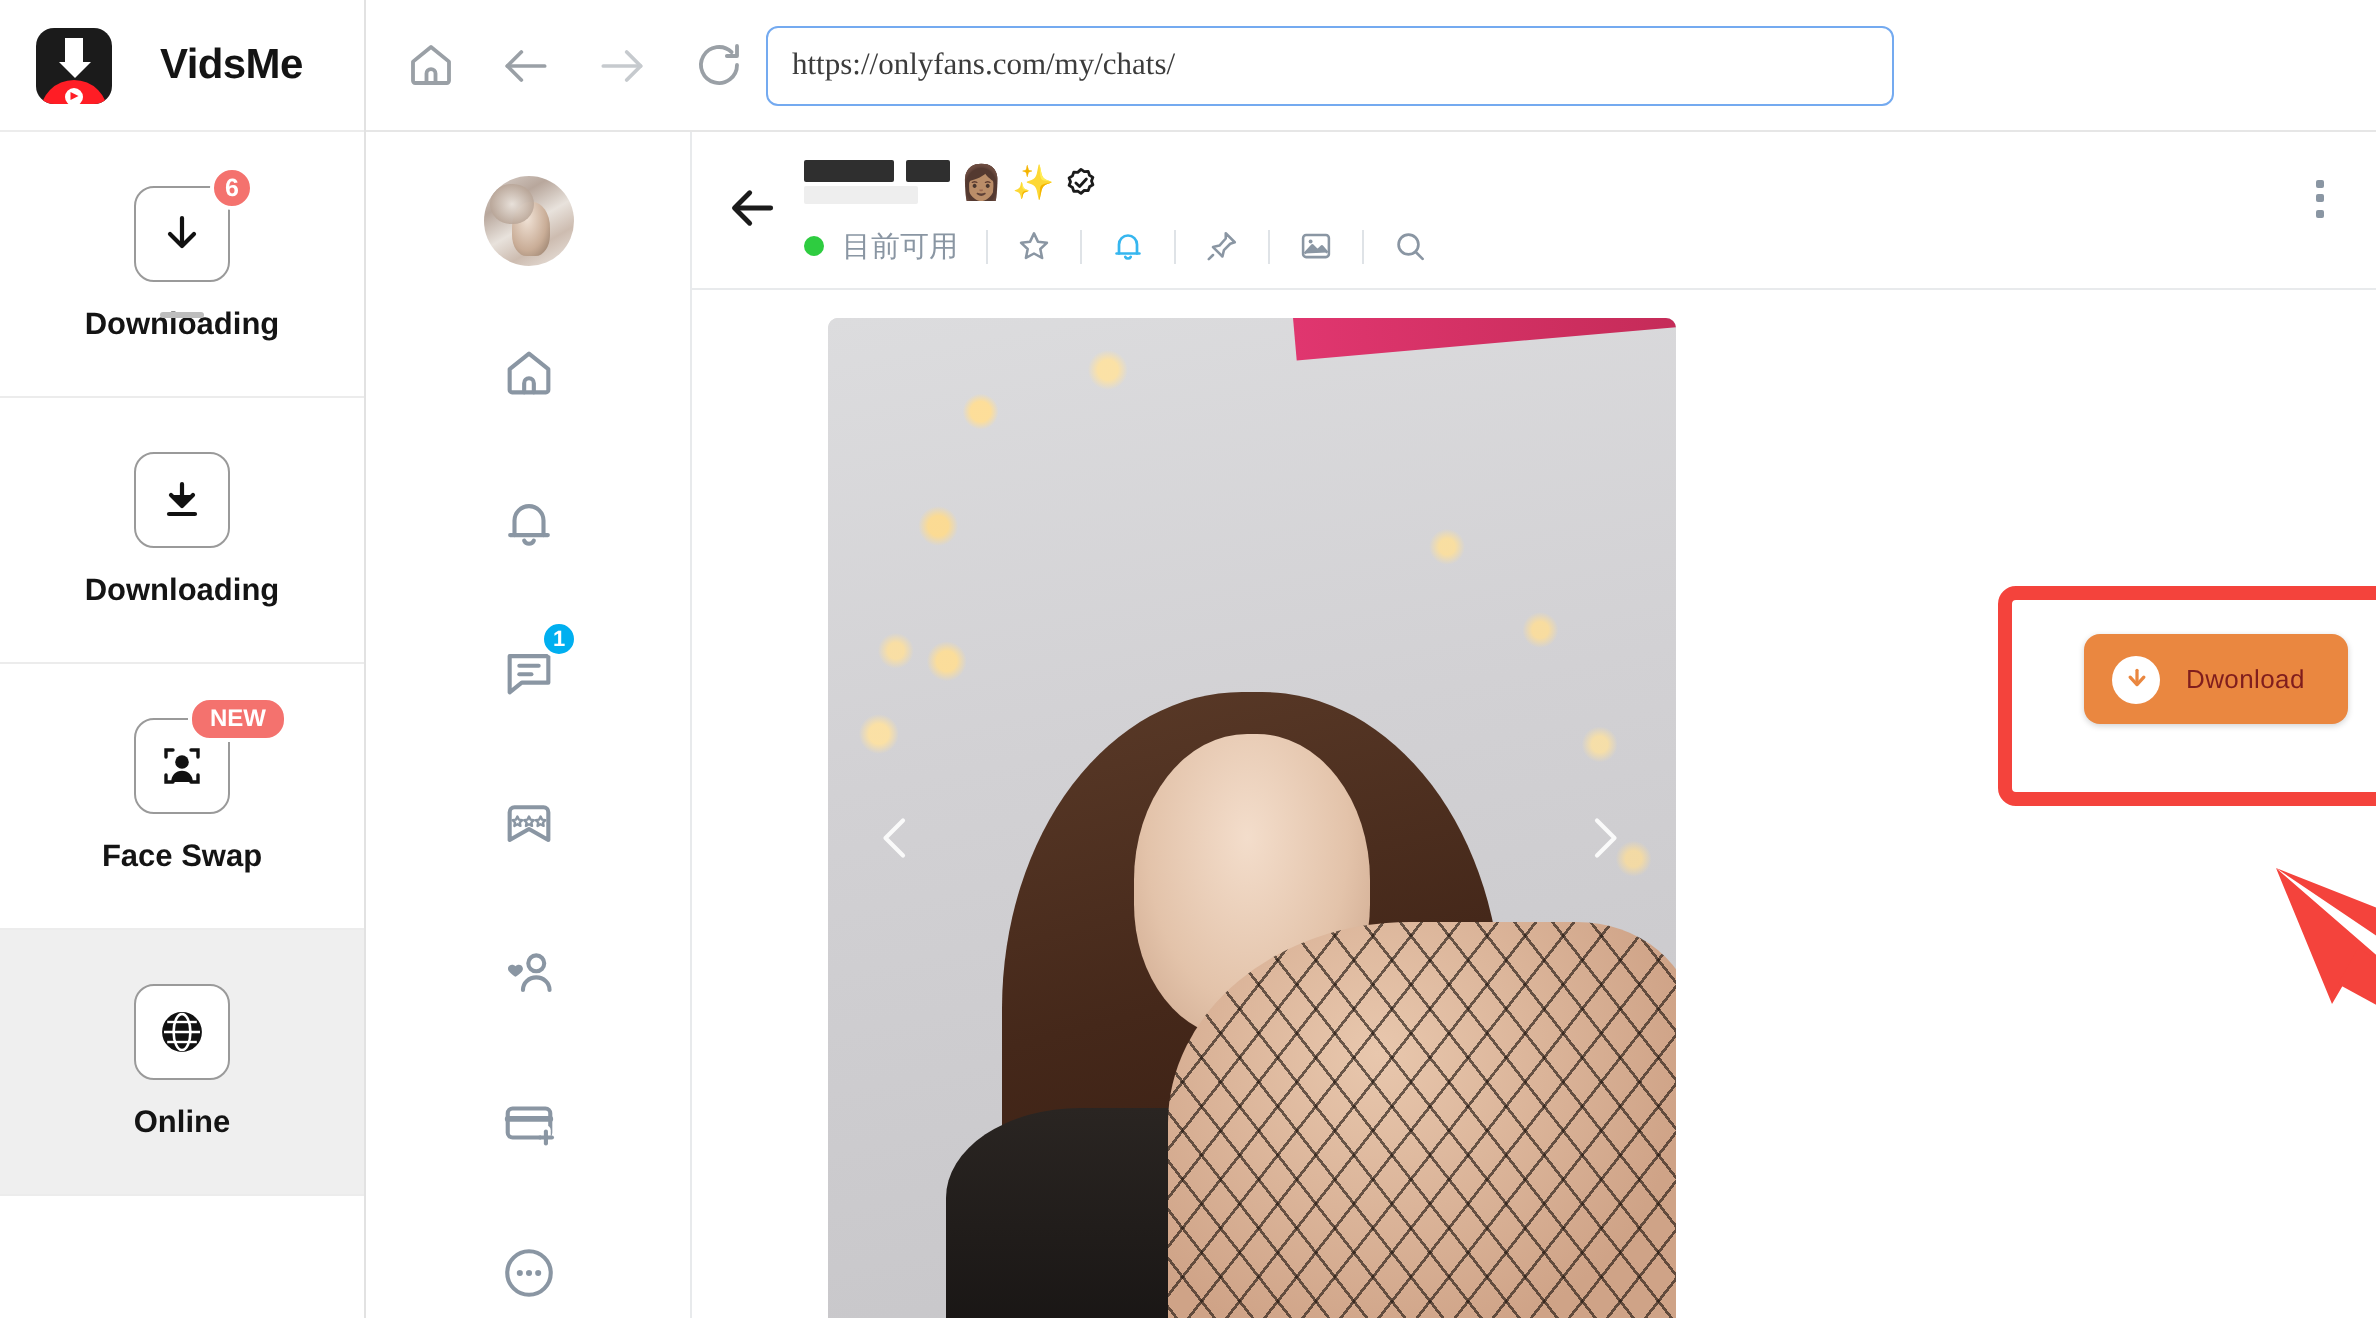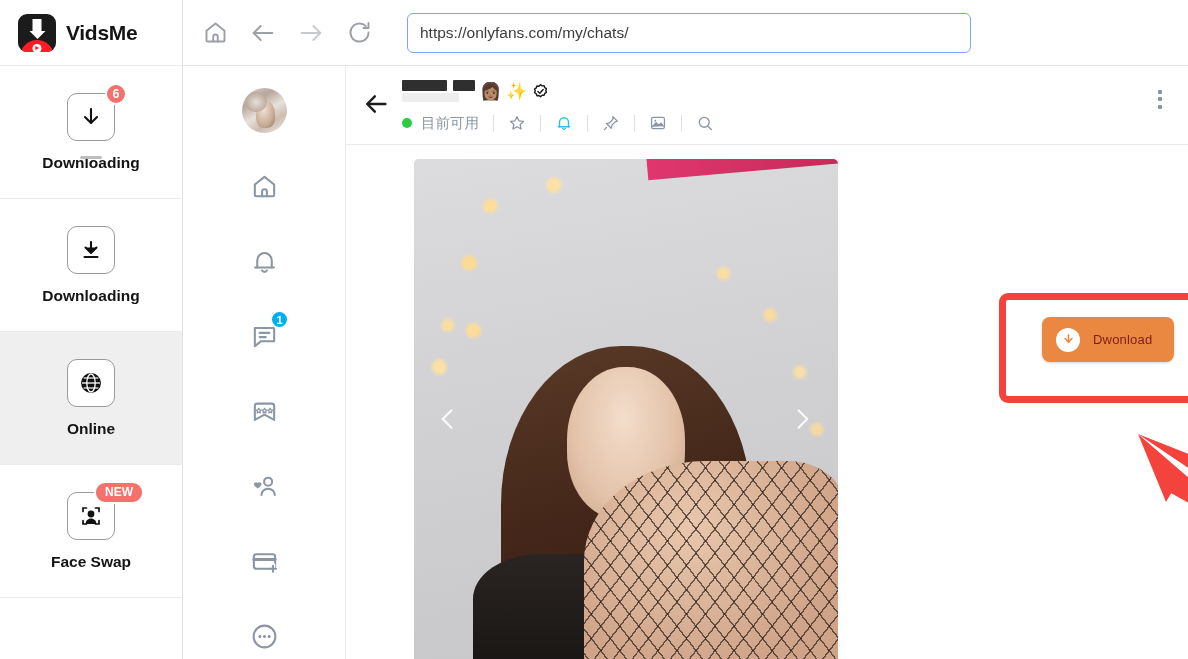--- a/index.html
+++ b/index.html
@@ -15,21 +15,21 @@
   .app-sidebar {
     width: 183px; height: 659px;
     background: #ffffff;
     border-right: 1px solid #e2e2e2;
     display: flex; flex-direction: column;
     flex: 0 0 183px;
   }
   .brand {
     height: 66px; flex: 0 0 66px;
     display: flex; align-items: center;
-    padding-left: 18px; gap: 10px;
+    padding-left: 18px; gap: 24px;
     border-bottom: 1px solid #ececec;
   }
   .brand-logo {
     width: 38px; height: 38px; border-radius: 9px;
     background: #1b1b1b; position: relative; overflow: hidden;
     flex: 0 0 38px;
   }
   .brand-logo .dl-arrow {
     position: absolute; left: 50%; top: 5px; transform: translateX(-50%);
     width: 9px; height: 13px; background: #fff;
@@ -103,24 +103,24 @@
     display: flex; align-items: center; gap: 0px;
     padding: 0 20px 0 8px;
     background: #fff; border-bottom: 1px solid #e6e6e6;
   }
   .nav-btn {
     width: 48px; height: 46px; display: flex;
     align-items: center; justify-content: center;
     cursor: pointer; flex: 0 0 48px;
   }
   .url-bar {
-    flex: 1 1 auto; height: 40px; margin-left: 24px;
+    flex: 1 1 auto; height: 40px; 
     border: 1.6px solid #74aaf0; border-radius: 6px;
     background: #fff; display: flex; align-items: center;
-    padding: 0 12px; max-width: 564px;
+    padding: 0 12px; max-width: 564px; font-family: Liberation Serif, serif;
   }
   .url-text { font-size: 15.5px; color: #3c3c3c; }
 
   
   .page { flex: 1 1 auto; display: flex; background: #fff; min-height: 0; }
   .of-rail {
     width: 163px; flex: 0 0 163px;
     background: #fff; border-right: 1px solid #e8eaec;
     display: flex; flex-direction: column; align-items: center;
     padding-top: 22px; gap: 0;
@@ -305,46 +305,46 @@
       <div class="nav-icon-box">
         <svg width="24" height="24" viewBox="0 0 24 24" fill="none" stroke="#111" stroke-width="2.1" stroke-linecap="round" stroke-linejoin="round">
           <line x1="12" y1="4" x2="12" y2="14"></line>
             <polyline points="6.5,9.5 12,15 17.5,9.5" fill="#111"></polyline>
           <line x1="5.5" y1="19" x2="18.5" y2="19"></line>
         </svg>
       </div>
       <div class="nav-label">Downloading</div>
     </div>
 
-    <div class="nav-item active">
-      <div class="nav-icon-box">
-        <svg width="24" height="24" viewBox="0 0 24 24" fill="none" stroke="#111" stroke-width="1.9">
-          <circle cx="12" cy="12" r="9" fill="#111"></circle>
-          <ellipse cx="12" cy="12" rx="4.2" ry="9" stroke="#fff" stroke-width="1.3" fill="none"></ellipse>
-          <line x1="3" y1="12" x2="21" y2="12" stroke="#fff" stroke-width="1.3"></line>
-          <line x1="4.6" y1="7" x2="19.4" y2="7" stroke="#fff" stroke-width="1.2"></line>
-          <line x1="4.6" y1="17" x2="19.4" y2="17" stroke="#fff" stroke-width="1.2"></line>
-        </svg>
-      </div>
-      <div class="nav-label">Online</div>
-    </div>
-
     <div class="nav-item">
       <div class="nav-icon-box">
         <svg width="26" height="26" viewBox="0 0 26 26" fill="none" stroke="#111" stroke-width="1.7" stroke-linecap="round">
           <polyline points="5,8.5 5,5 8.5,5"></polyline>
             <polyline points="17.5,5 21,5 21,8.5"></polyline>
           <polyline points="21,17.5 21,21 17.5,21"></polyline>
             <polyline points="8.5,21 5,21 5,17.5"></polyline>
           <circle cx="13" cy="11" r="3.4" fill="#111" stroke="none"></circle>
           <path d="M7.6 21c0-3.4 2.4-5.6 5.4-5.6s5.4 2.2 5.4 5.6z" fill="#111" stroke="none"></path>
         </svg>
         <span class="badge-new">NEW</span>
       </div>
       <div class="nav-label">Face Swap</div>
+    </div>
+
+    <div class="nav-item active">
+      <div class="nav-icon-box">
+        <svg width="24" height="24" viewBox="0 0 24 24" fill="none" stroke="#111" stroke-width="1.9">
+          <circle cx="12" cy="12" r="9" fill="#111"></circle>
+          <ellipse cx="12" cy="12" rx="4.2" ry="9" stroke="#fff" stroke-width="1.3" fill="none"></ellipse>
+          <line x1="3" y1="12" x2="21" y2="12" stroke="#fff" stroke-width="1.3"></line>
+          <line x1="4.6" y1="7" x2="19.4" y2="7" stroke="#fff" stroke-width="1.2"></line>
+          <line x1="4.6" y1="17" x2="19.4" y2="17" stroke="#fff" stroke-width="1.2"></line>
+        </svg>
+      </div>
+      <div class="nav-label">Online</div>
     </div>
 
     <div class="sb-spacer"></div>
   </aside>
 
   <section class="browser">
 
     <div class="browser-bar">
       <div class="nav-btn">
         <svg width="27" height="27" viewBox="0 0 24 24" fill="none" stroke="#9aa0a6" stroke-width="1.7" stroke-linecap="round" stroke-linejoin="round">

